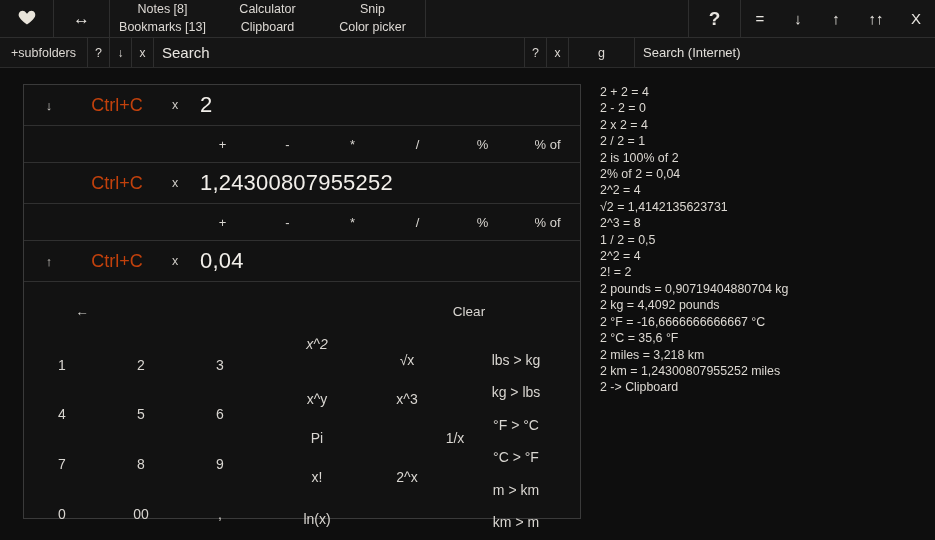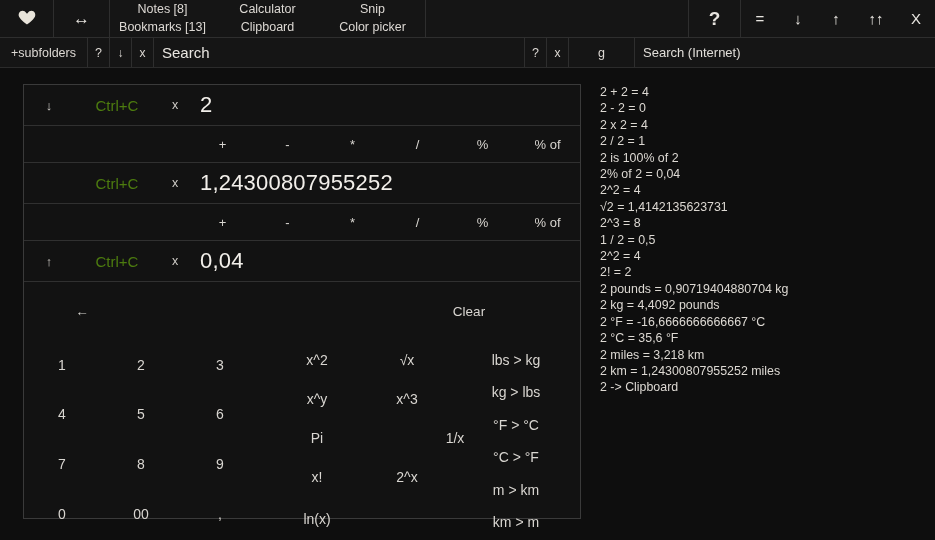--- a/index.html
+++ b/index.html
@@ -84,21 +84,21 @@
     width: 558px; height: 435px;
     background: #121212;
     border: 1px solid #3a3a3a;
   }
   .calc-row {
     display: flex; align-items: center;
     border-bottom: 1px solid #303030;
     height: 41px;
   }
   .cr-arrow { width: 50px; text-align: center; font-size: 13px; color: #cfccc7; }
-  .cr-ctrl  { width: 86px; text-align: center; font-size: 15px; color: #4d7c0f; }
+  .cr-ctrl  { width: 86px; text-align: center; font-size: 18px; color: #c2410c; }
   .cr-x     { width: 30px; text-align: center; font-size: 12.5px; color: #cfccc7; }
   .cr-val   { flex: 1; padding-left: 10px; font-size: 22px; color: #f2efea; letter-spacing: .2px; }
 
   .op-row {
     display: flex; align-items: center;
     border-bottom: 1px solid #303030;
     height: 37px;
     padding-left: 166px;
   }
   .op-btn {
@@ -231,21 +231,21 @@
       <div class="kp num center" style="left:38px;  top:124px;">4</div>
       <div class="kp num center" style="left:117px; top:124px;">5</div>
       <div class="kp num center" style="left:196px; top:124px;">6</div>
       <div class="kp num center" style="left:38px;  top:174px;">7</div>
       <div class="kp num center" style="left:117px; top:174px;">8</div>
       <div class="kp num center" style="left:196px; top:174px;">9</div>
       <div class="kp num center" style="left:38px;  top:224px;">0</div>
       <div class="kp num center" style="left:117px; top:224px;">00</div>
       <div class="kp num center" style="left:196px; top:224px;">,</div>
 
-      <div class="kp big center" style="left:293px; top:70px;">x^2</div>
+      <div class="kp big center" style="left:293px; top:54px;font-style:italic;">x^2</div>
       <div class="kp big center" style="left:293px; top:109px;">x^y</div>
       <div class="kp big center" style="left:293px; top:148px;">Pi</div>
       <div class="kp big center" style="left:293px; top:187px;">x!</div>
       <div class="kp big center" style="left:293px; top:229px;">ln(x)</div>
 
       <div class="kp big center" style="left:383px; top:70px;">√x</div>
       <div class="kp big center" style="left:383px; top:109px;">x^3</div>
       <div class="kp big center" style="left:383px; top:148px;margin-left:48px;">1/x</div>
       <div class="kp big center" style="left:383px; top:187px;">2^x</div>
 

